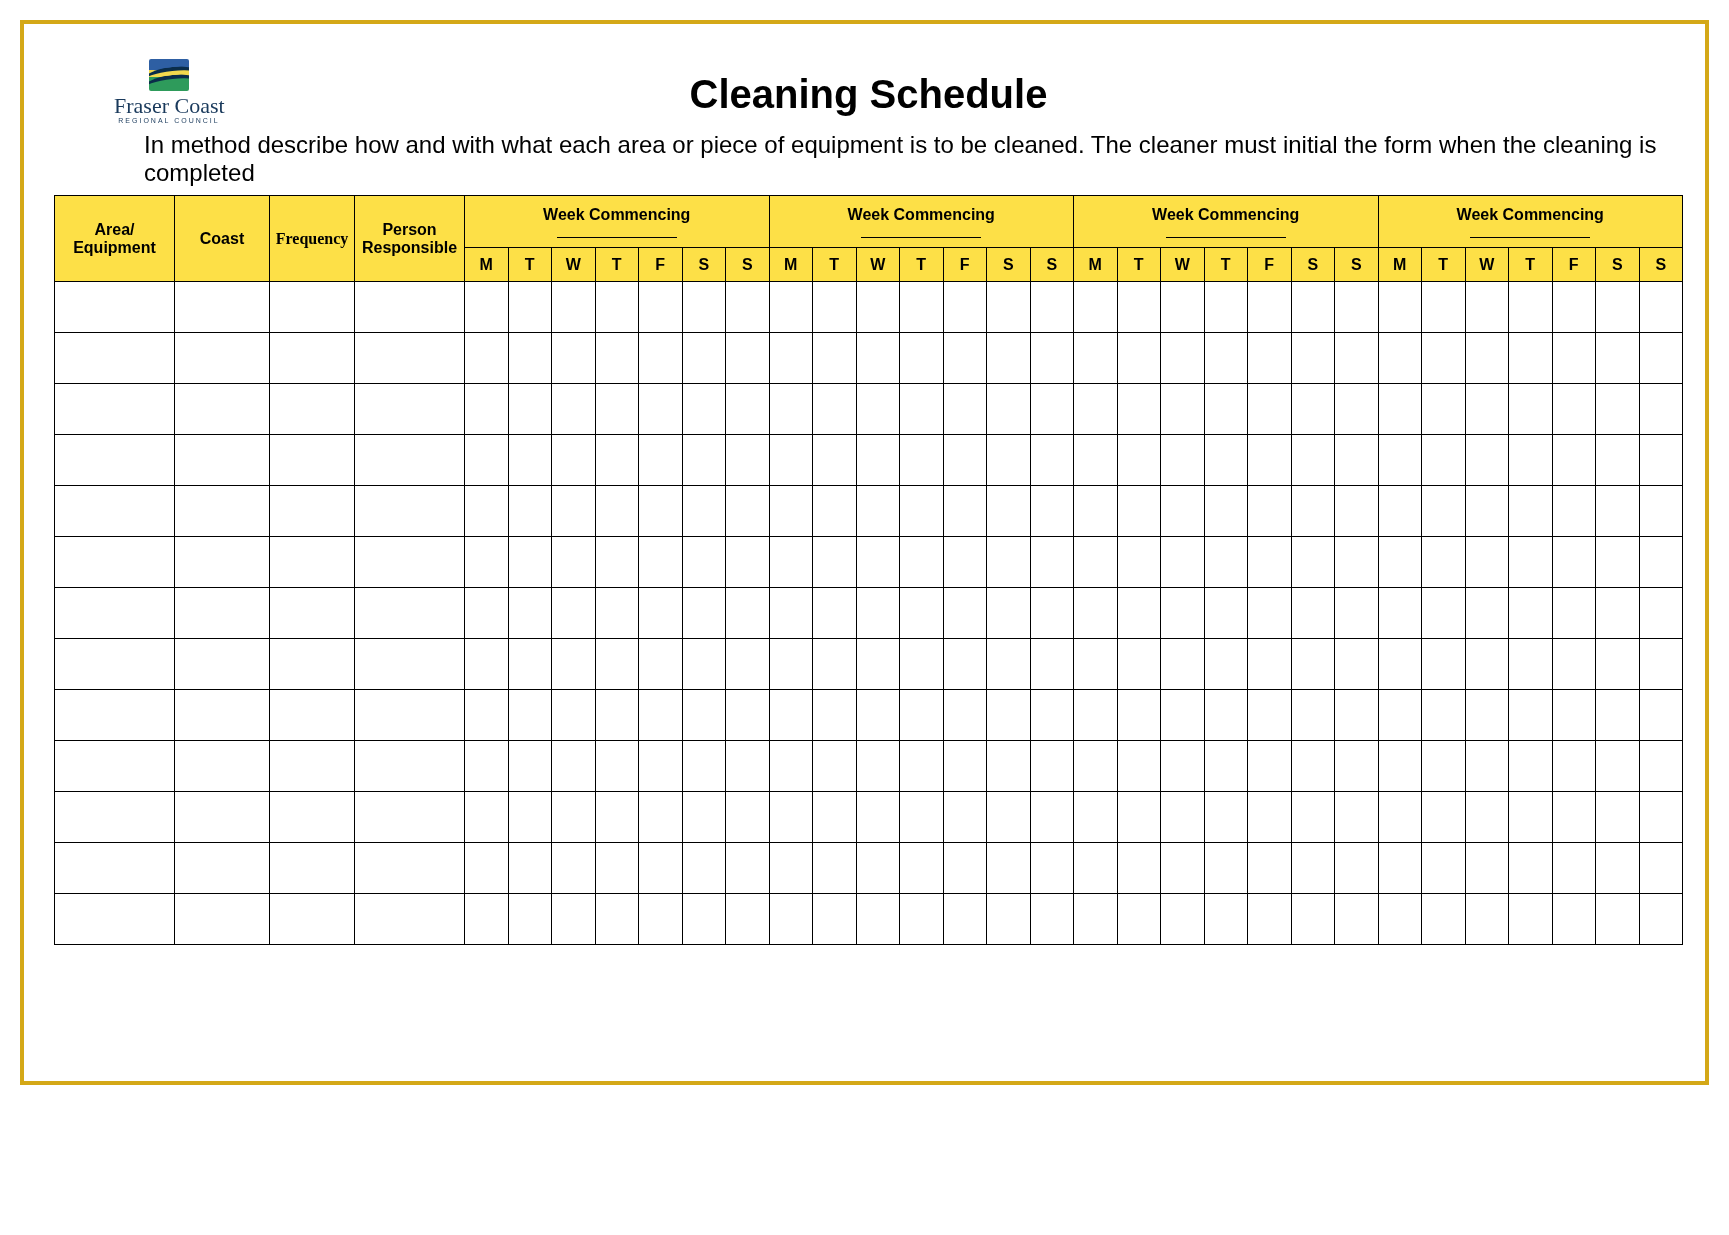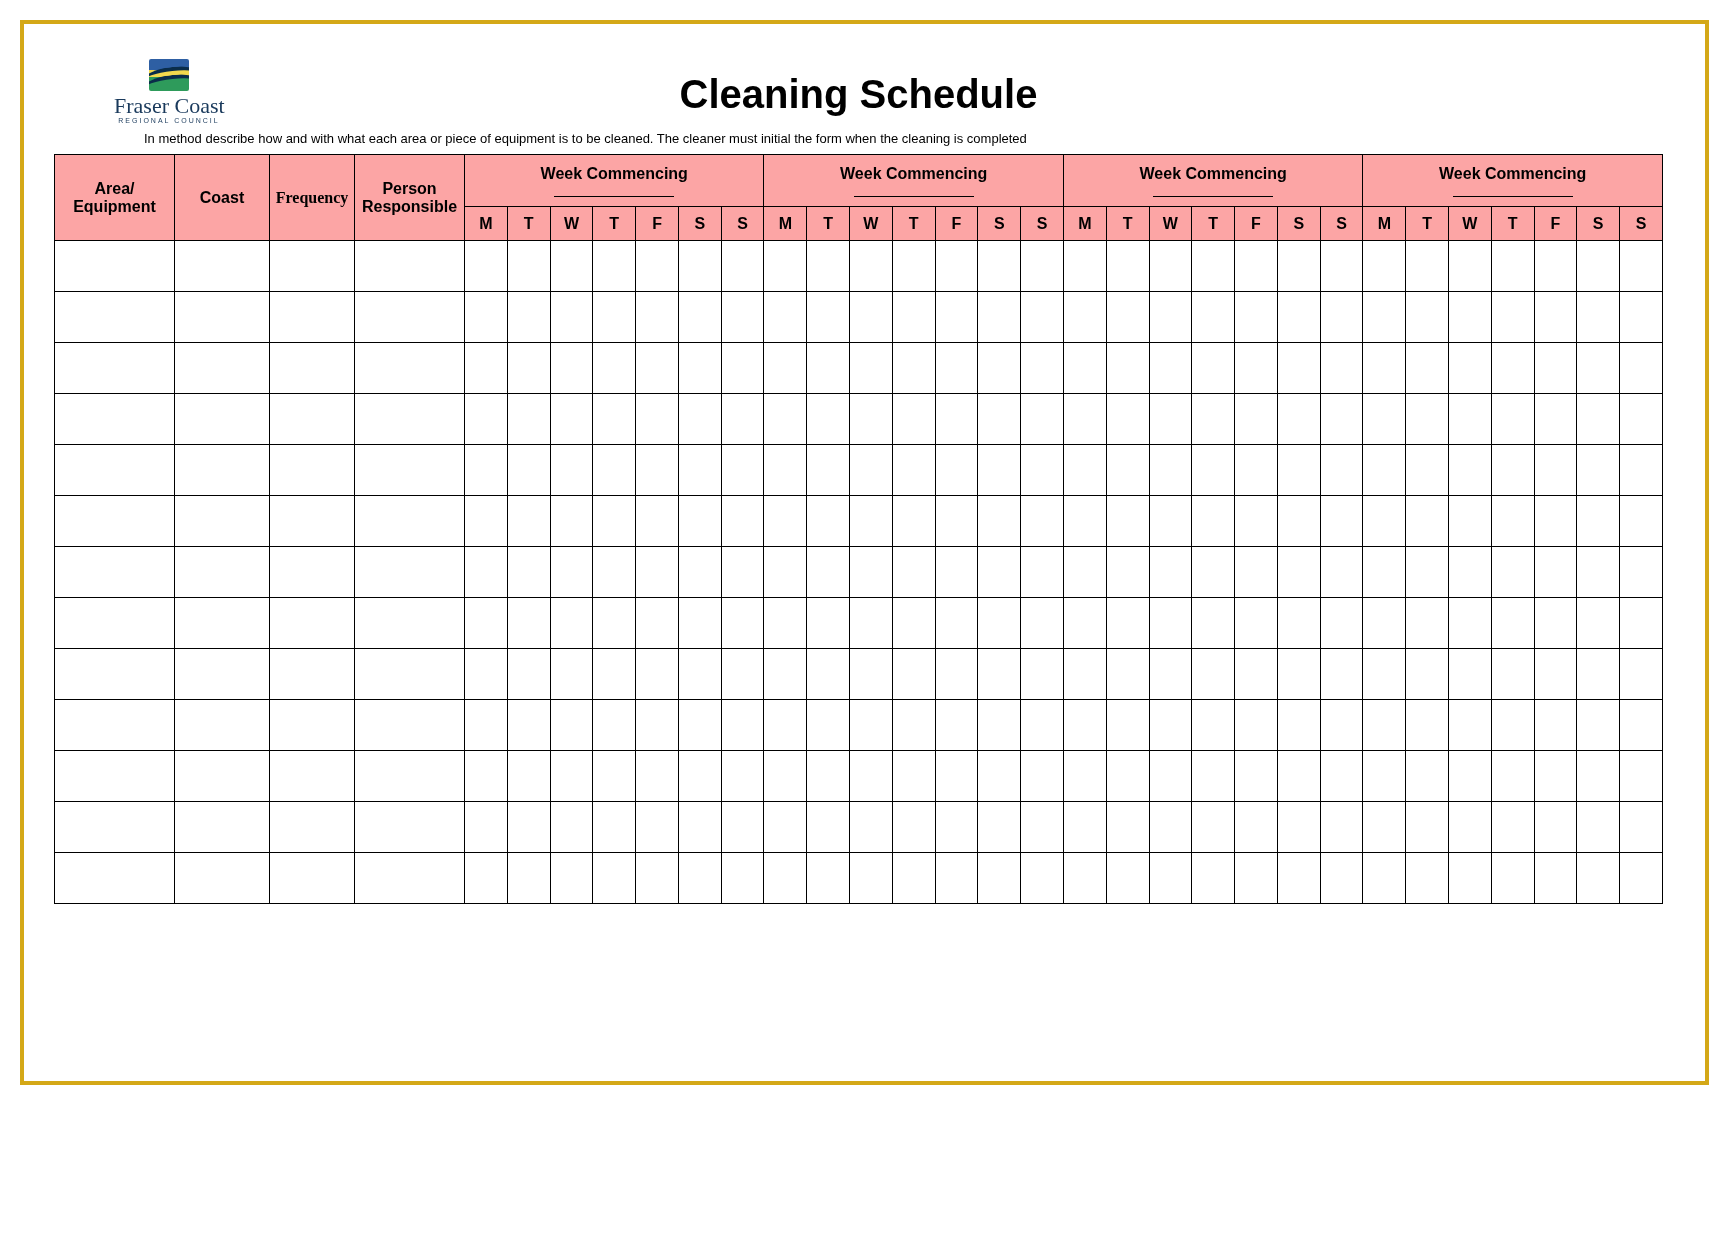--- a/index.html
+++ b/index.html
@@ -15,21 +15,21 @@
       position: relative;
     }
     .page-frame {
       position: absolute;
       top: 20px;
       left: 20px;
       right: 20px;
       bottom: 150px;
       border: 4px solid #d4a817;
       background: #ffffff;
-      padding: 30px 42px 30px 30px;
+      padding: 30px 22px 30px 30px;
     }
     .header-area {
       display: flex;
       align-items: flex-start;
       position: relative;
       margin-bottom: 10px;
     }
     .logo-block {
       position: absolute;
       left: 60px;
@@ -83,41 +83,41 @@
     }
     .page-title {
       font-size: 40px;
       font-weight: bold;
       text-align: center;
       width: 100%;
       margin-top: 18px;
       color: #000;
     }
     .instructions {
-      font-size: 13px;
+      font-size: 24px;
       text-align: left;
       margin: 14px 0 8px 90px;
       color: #000;
     }
     table.schedule {
       width: 100%;
       border-collapse: collapse;
       table-layout: fixed;
     }
     table.schedule th,
     table.schedule td {
       border: 1px solid #000;
       text-align: center;
       vertical-align: middle;
       font-size: 16px;
       padding: 0;
     }
     table.schedule th {
       font-weight: bold;
-      background: #fca5a5;
+      background: #fde047;
     }
     th.col-area { width: 120px; }
     th.col-method { width: 95px; }
     th.col-freq { width: 85px; font-family: Liberation Serif, serif; }
     th.col-person { width: 110px; }
     th.col-week { }
     th.col-day { width: 28.5px; height: 34px; font-size: 15px; }
     th.top-row { height: 52px; }
     .week-header-inner {
       padding-top: 4px;

